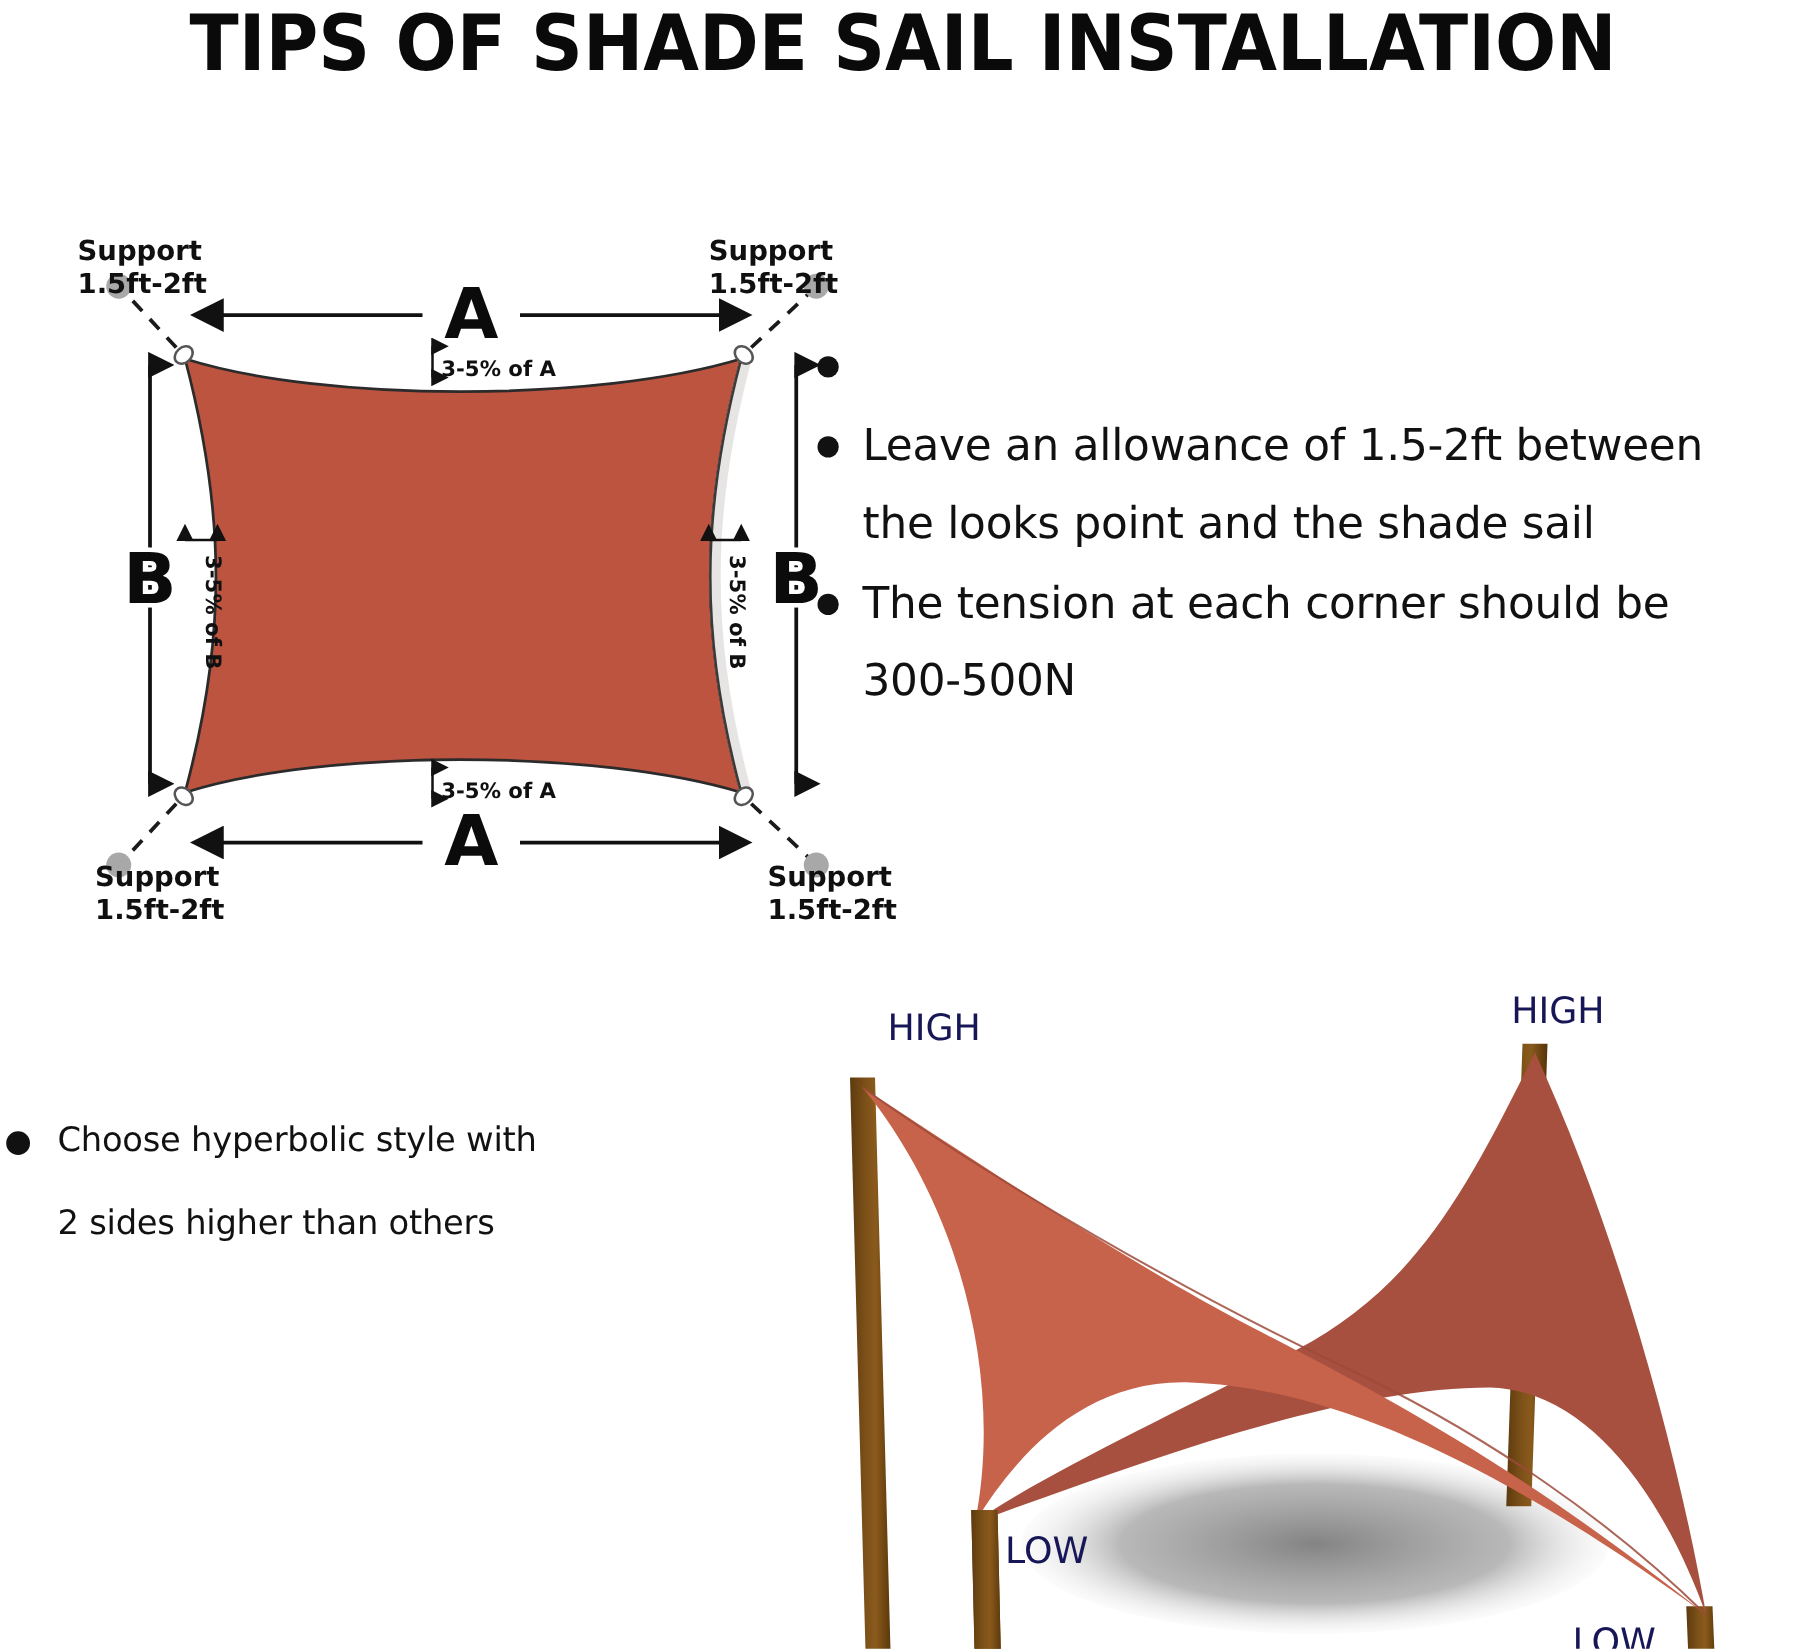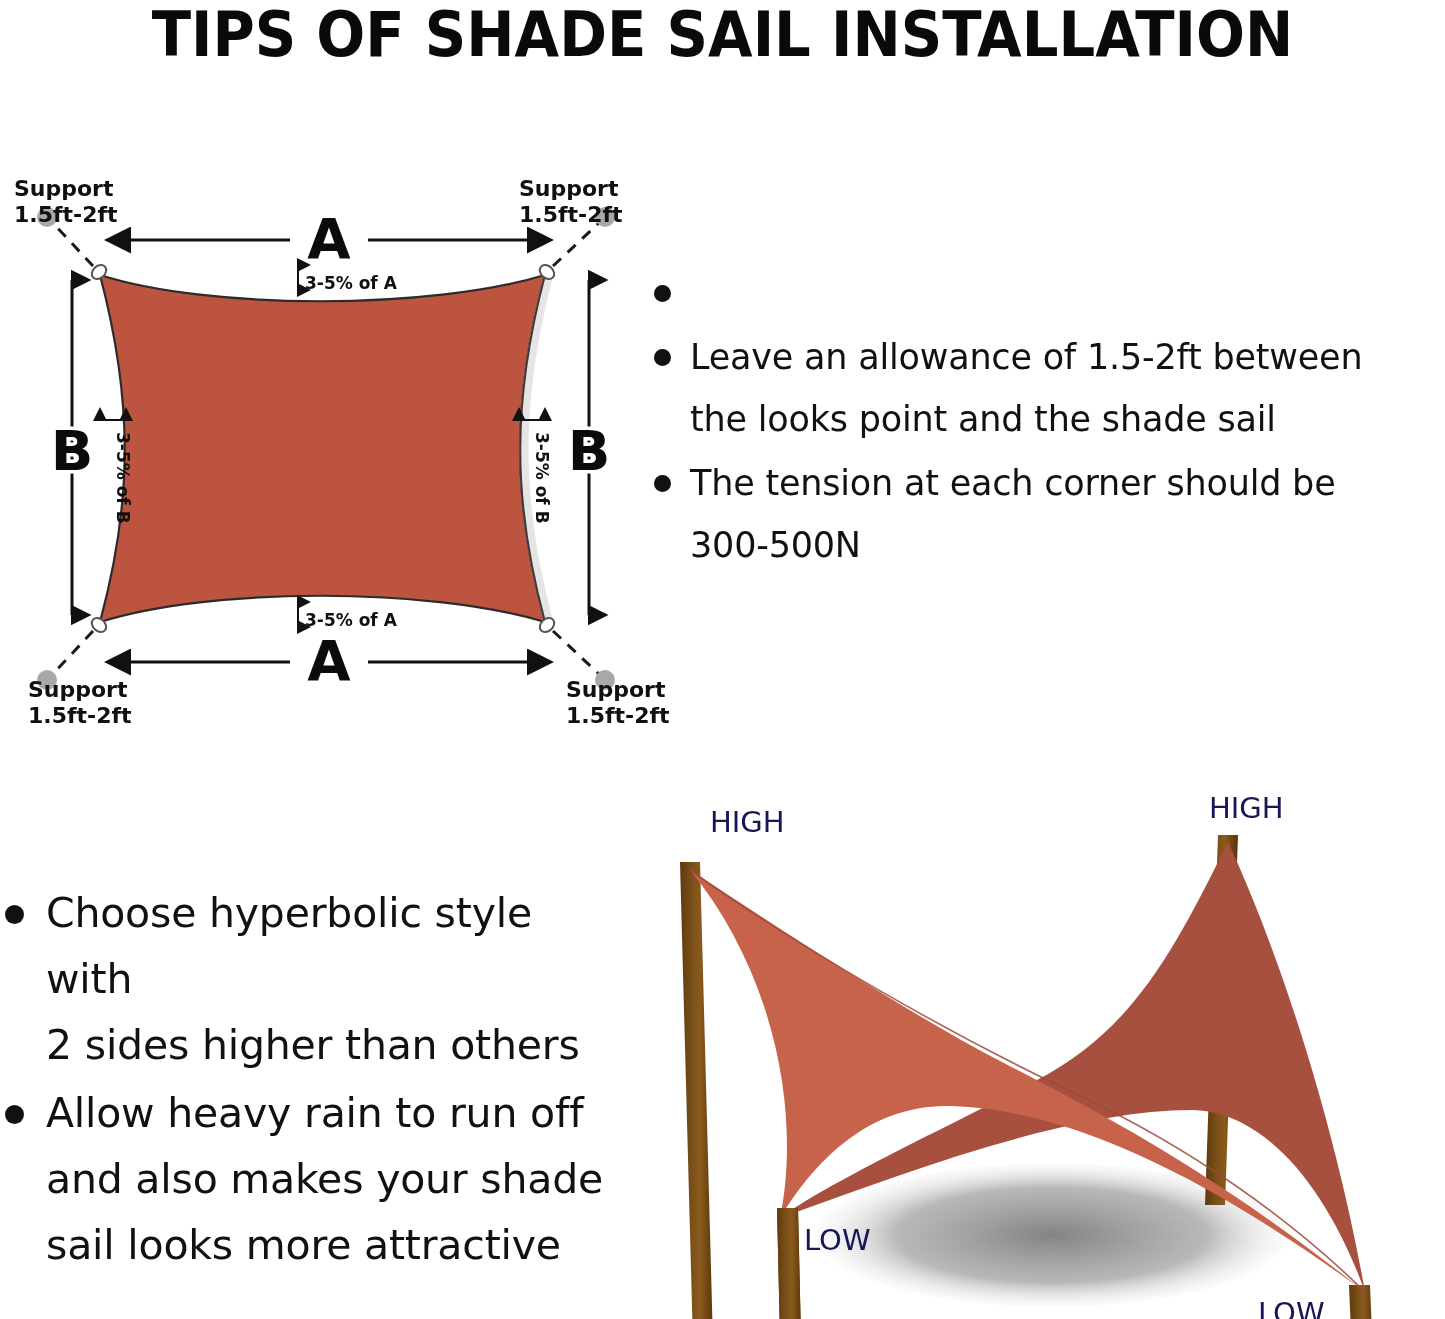--- a/index.html
+++ b/index.html
@@ -21,21 +21,21 @@
     color:#0a0a0a;
     transform:scaleX(0.93);
     transform-origin:center top;
     white-space:nowrap;
   }
 
   
   .panel { position:absolute; }
 
   #rect-diagram { left:0;  top:150;  width:660px; height:600px; }
-  #rect-diagram { top:150px; }
+  #rect-diagram { top:162px;padding-left:48px; }
 
   #tips-list   { left:648px; top:262px; width:800px; }
   #hyper-list  { left:0px;   top:880px; width:620px; }
   #hyper-diagram { left:652px; top:780px; width:765px; height:539px; }
 
   
   ul.bullets { list-style:none; }
   ul.bullets li {
     position:relative;
     padding-left:42px;
@@ -44,21 +44,21 @@
     font-size:35px;
     line-height:62px;
     letter-spacing:-0.2px;
     margin-bottom:2px;
   }
   ul.bullets li .dot {
     position:absolute; left:6px; top:23px;
     width:17px; height:17px; border-radius:50%;
     background:#111111;
   }
-  #hyper-list ul.bullets li { font-size:41px; line-height:66px; padding-left:46px; }
+  #hyper-list ul.bullets li { font-size:27px; line-height:66px; padding-left:46px; }
   #hyper-list ul.bullets li .dot { left:5px; top:25px; width:19px; height:19px; }
 
   
   svg { display:block; overflow:visible; }
   .lbl-support {
     font-family:"DejaVu Sans","Liberation Sans",sans-serif;
     font-size:22px; fill:#101010; font-weight:600;
   }
   .lbl-pct {
     font-family:"DejaVu Sans","Liberation Sans",sans-serif;
@@ -212,26 +212,20 @@
     </li>
   </ul>
 </div>
 
 <div class="panel" id="hyper-list">
   <ul class="bullets">
     <li>
       <span class="dot"></span>
       <span>Choose hyperbolic style with</span><br>
       <span>2 sides higher than others</span>
-    </li>
-    <li>
-      <span class="dot"></span>
-      <span>Allow heavy rain to run off</span><br>
-      <span>and also makes your shade</span><br>
-      <span>sail looks more attractive</span>
     </li>
   </ul>
 </div>
 
 <div class="panel" id="hyper-diagram">
   <svg width="765" height="539" viewBox="0 0 765 539">
 
     <defs>
       <linearGradient id="woodg" x1="0" y1="0" x2="1" y2="0">
         <stop offset="0%" stop-color="#5e3a0f"></stop>

